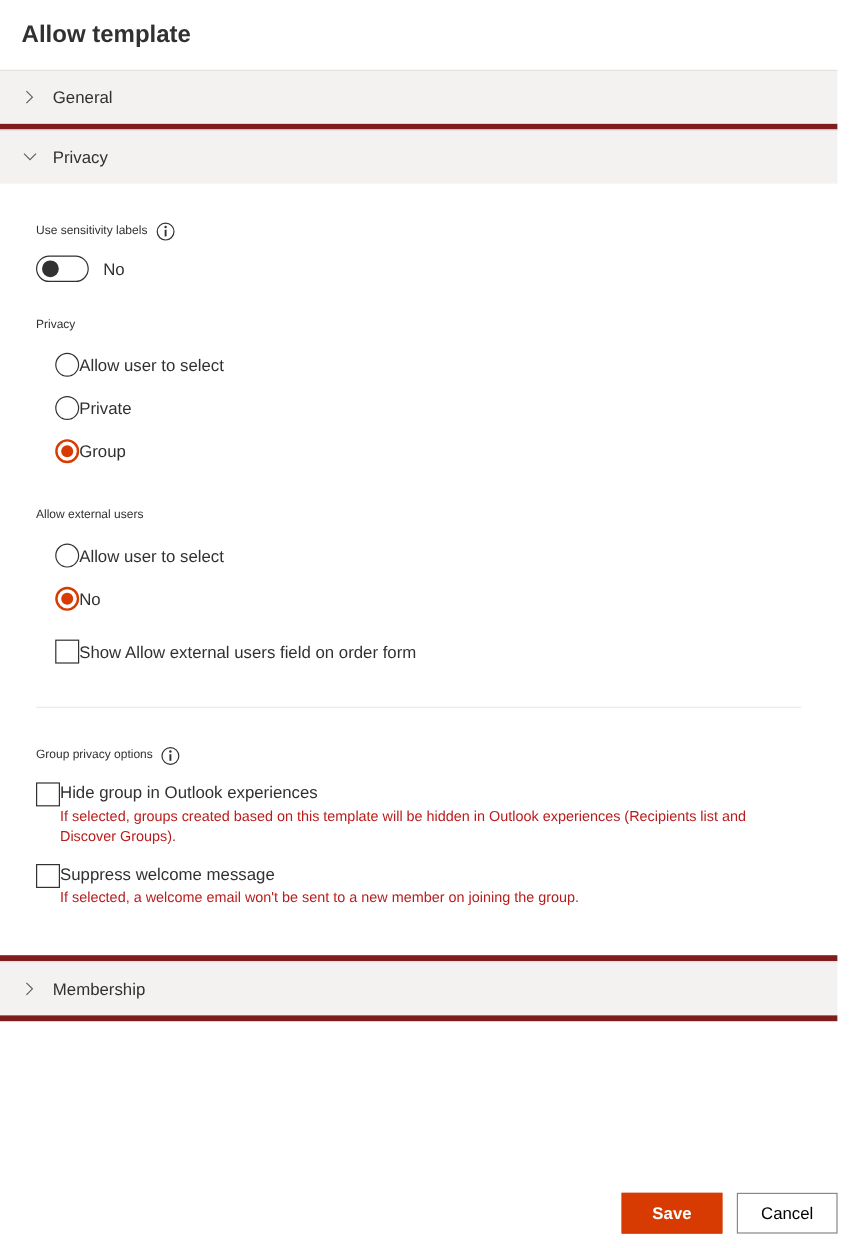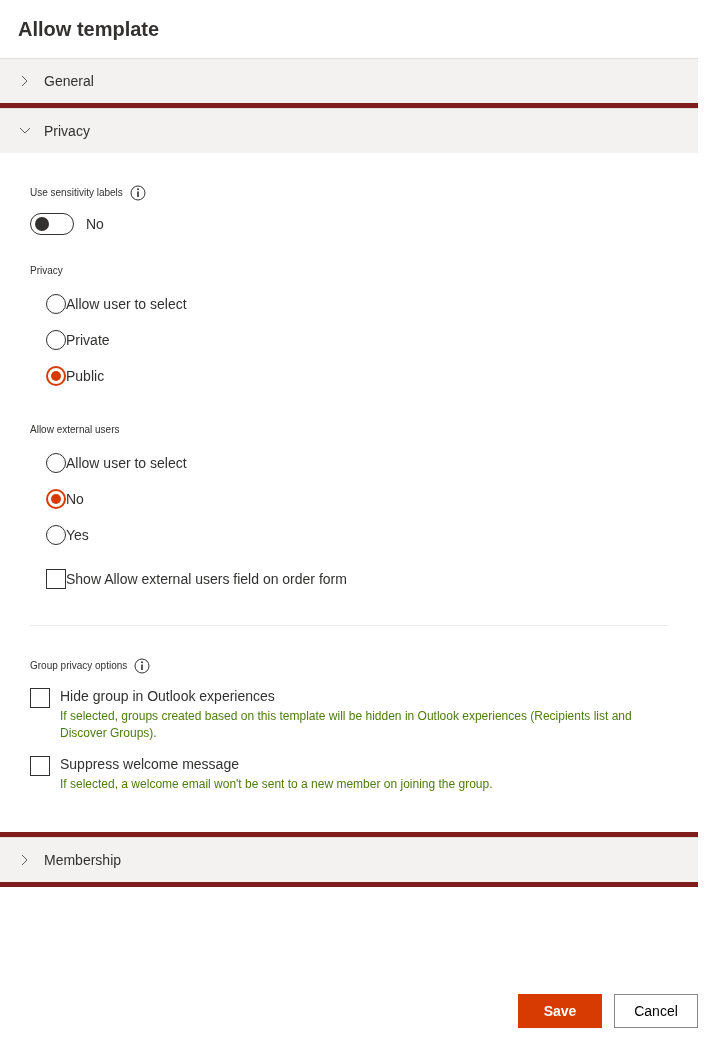--- a/index.html
+++ b/index.html
@@ -135,31 +135,30 @@
     }
     .checkbox {
       width: 20px;
       height: 20px;
       border: 1px solid #323130;
       flex-shrink: 0;
     }
     .option-list .checkbox-row { margin-top: 8px; }
     .check-block {
       display: flex;
-      gap: 10px;
       margin-top: 14px;
     }
     .check-block .check-text {
       display: flex;
       flex-direction: column;
       gap: 4px;
     }
     .check-desc {
       font-size: 12px;
-      color: #4d7c0f;
+      color: #b91c1c;
       line-height: 1.4;
       padding-left: 30px;
     }
     .check-block .check-desc { padding-left: 0; }
     .divider {
       border: none;
       border-top: 1px solid #edebe9;
       margin: 28px 0 0 0;
     }
     .footer {
@@ -244,37 +243,33 @@
         <div class="radio-row">
           <span class="radio"></span>
           <span>Allow user to select</span>
         </div>
         <div class="radio-row">
           <span class="radio"></span>
           <span>Private</span>
         </div>
         <div class="radio-row">
           <span class="radio selected"></span>
-          <span>Public</span>
+          <span>Group</span>
         </div>
       </div>
 
       <div class="field-title">Allow external users</div>
       <div class="option-list">
         <div class="radio-row">
           <span class="radio"></span>
           <span>Allow user to select</span>
         </div>
         <div class="radio-row">
           <span class="radio selected"></span>
           <span>No</span>
-        </div>
-        <div class="radio-row">
-          <span class="radio"></span>
-          <span>Yes</span>
         </div>
         <div class="checkbox-row">
           <span class="checkbox"></span>
           <span>Show Allow external users field on order form</span>
         </div>
       </div>
 
       <hr class="divider">
 
       <div class="field-title">

